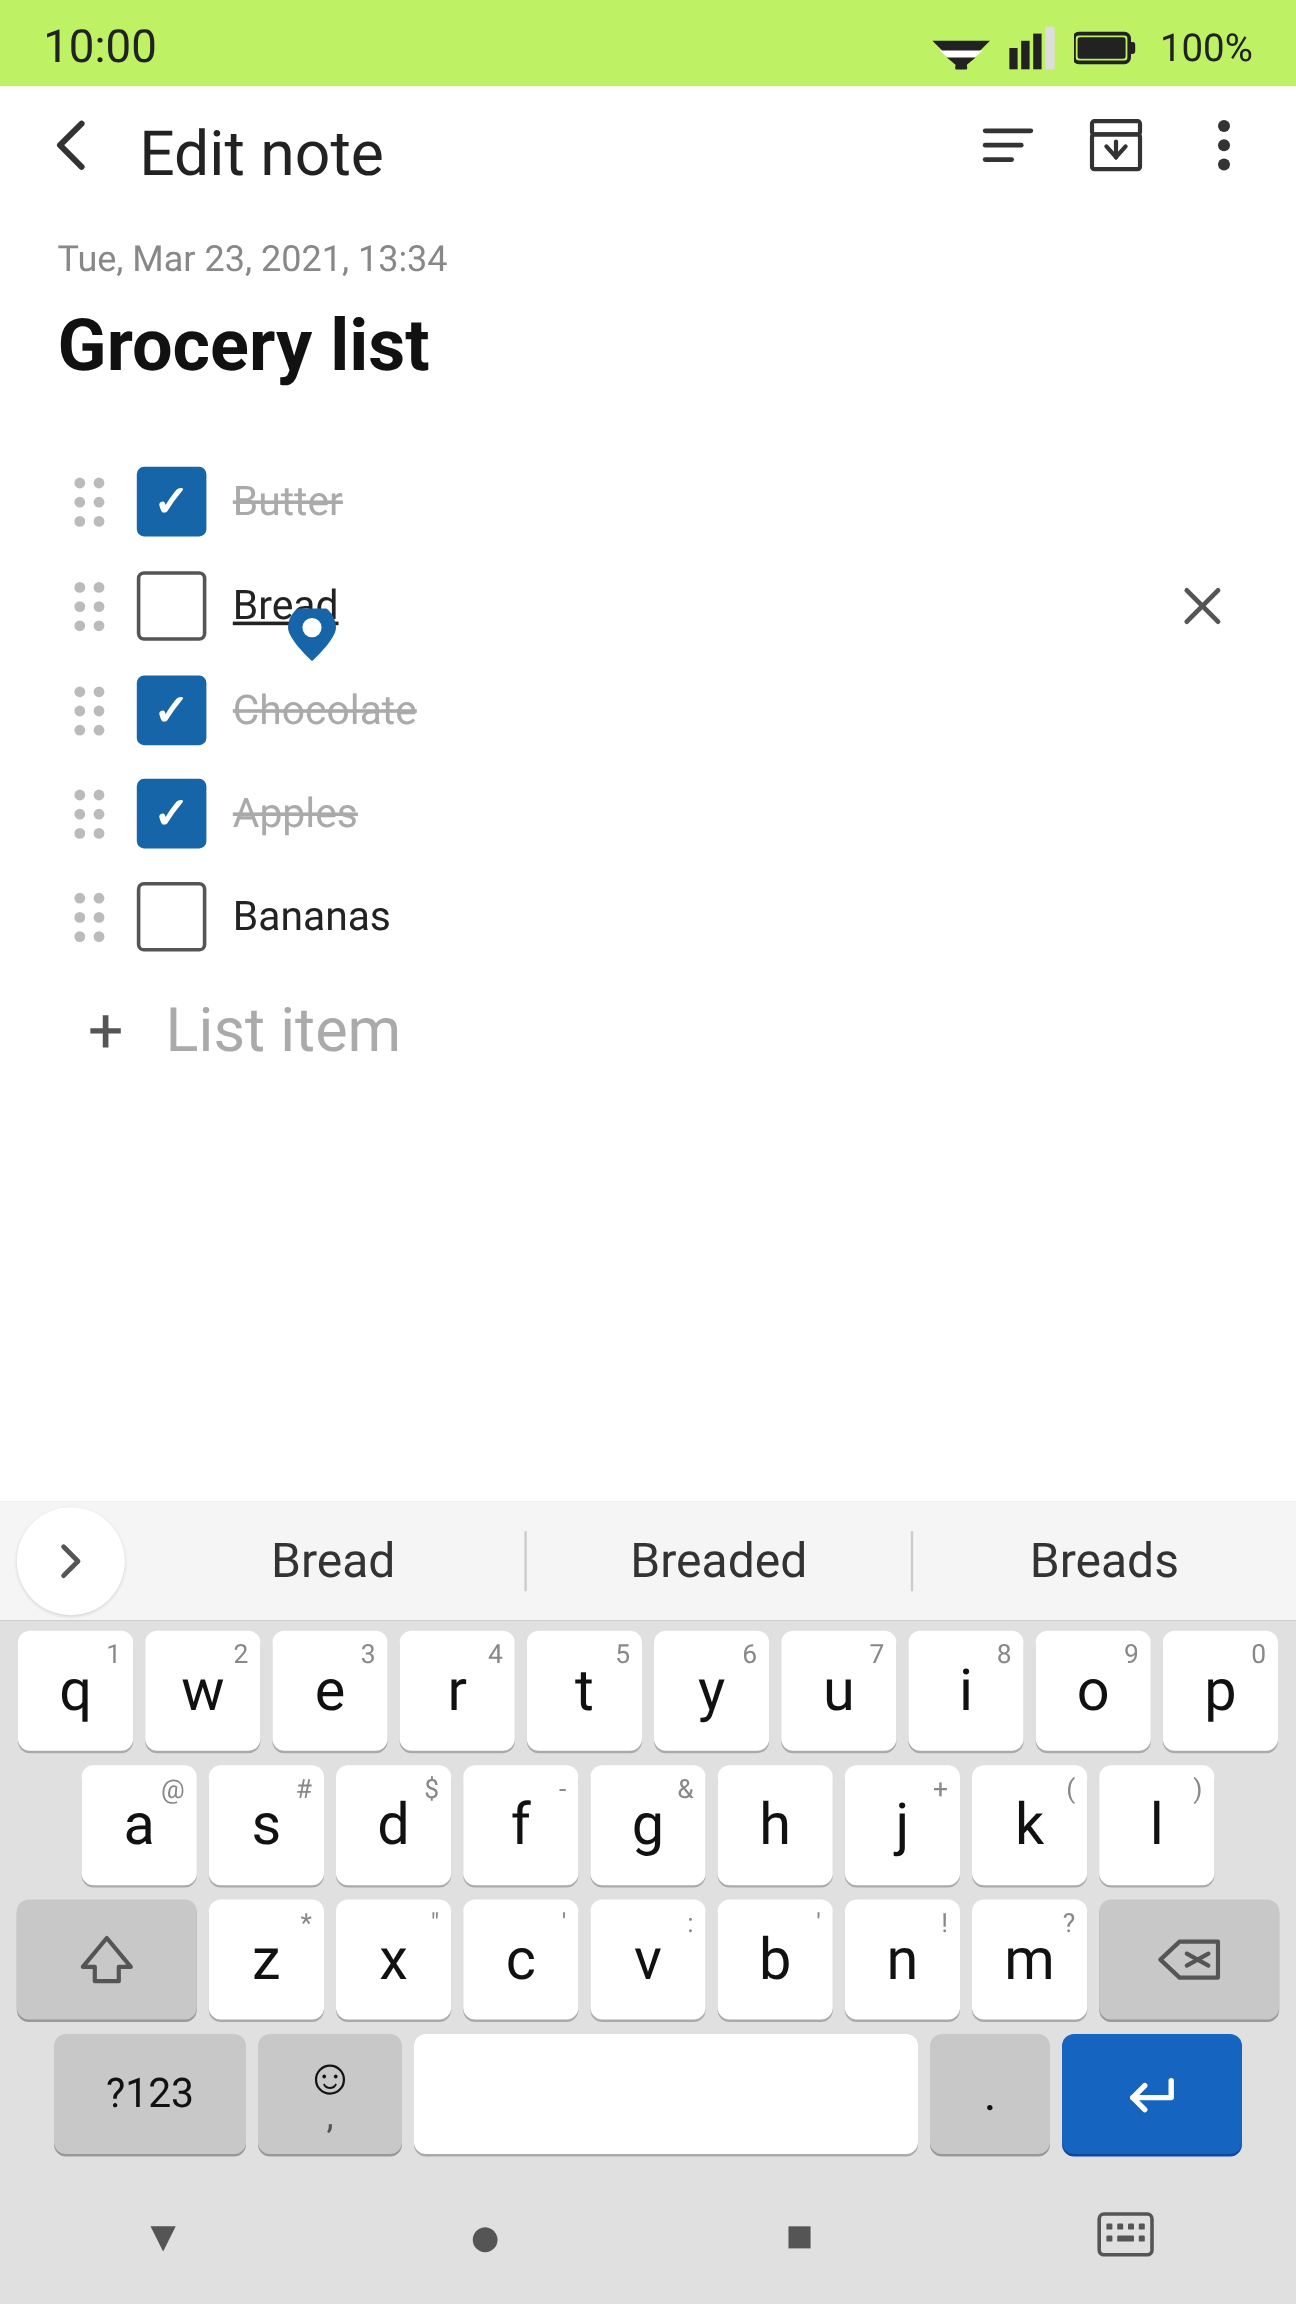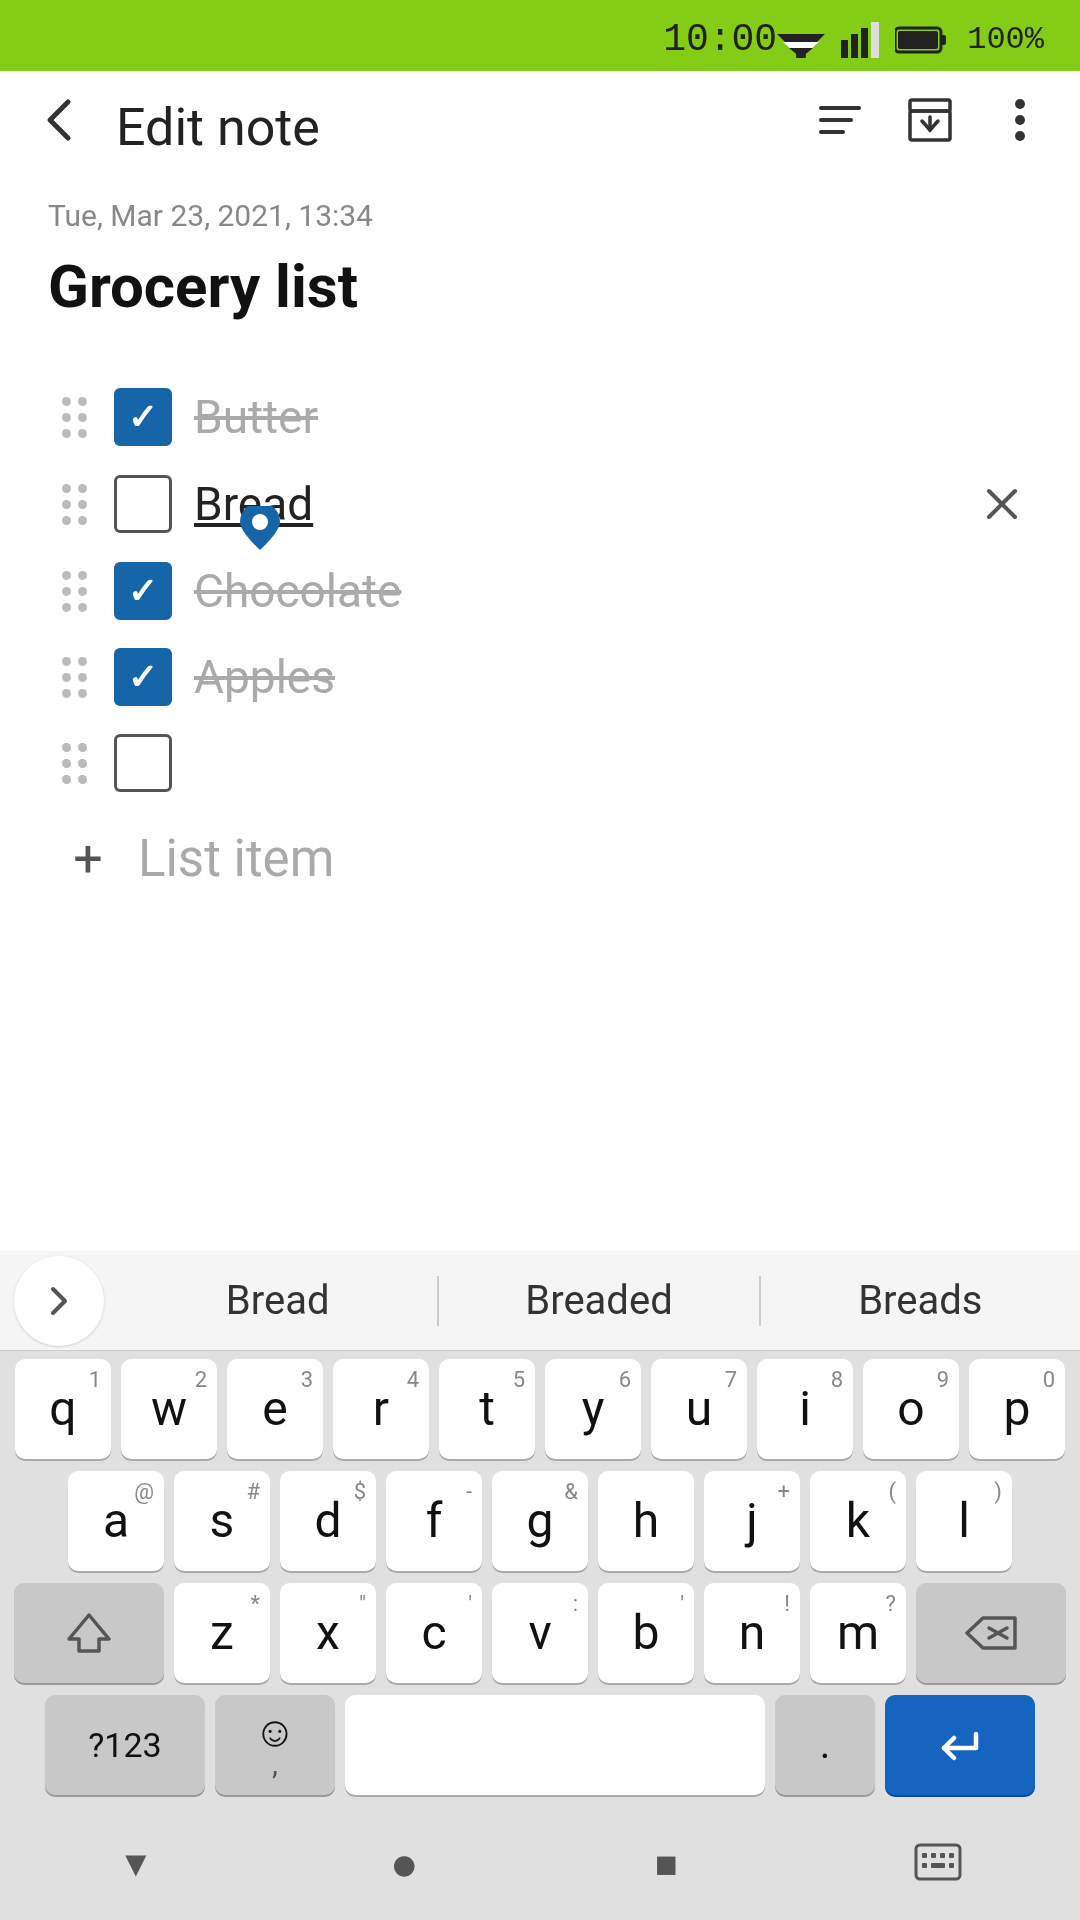--- a/index.html
+++ b/index.html
@@ -8,25 +8,24 @@
       width: 1080px;
       min-height: 1920px;
       background: #fff;
       font-family: 'Roboto', Arial, sans-serif;
       overflow-x: hidden;
     }
 
     
     .status-bar {
       display: flex;
-      justify-content: flex-end;
+      justify-content: space-between;
       align-items: center;
       padding: 18px 36px 10px 36px;
-      background: #84cc16;
-      font-family: Liberation Mono, monospace;
+      background: #bef264;
     }
     .status-time {
       font-size: 38px;
       font-weight: 400;
       color: #222;
     }
     .status-icons {
       display: flex;
       align-items: center;
       gap: 16px;
@@ -139,21 +138,21 @@
       background: #1565a8;
       border-color: #1565a8;
     }
     .checkmark {
       color: #fff;
       font-size: 36px;
       font-weight: 700;
       line-height: 1;
     }
     .item-text {
-      font-size: 46px;
+      font-size: 34px;
       color: #222;
       flex: 1;
     }
     .item-text.strikethrough {
       text-decoration: line-through;
       color: #aaa;
     }
     .item-text.active {
       text-decoration: underline;
       color: #222;
@@ -492,20 +491,21 @@
       <div class="drag-dot-row">
           <div class="drag-dot"></div>
           <div class="drag-dot"></div>
         </div>
       <div class="drag-dot-row">
           <div class="drag-dot"></div>
           <div class="drag-dot"></div>
         </div>
     </div>
     <div class="checkbox"></div>
+    <span class="item-text">Bananas</span>
   </div>
 
   <div class="add-item">
     <span class="add-plus">+</span>
     <span class="add-label">List item</span>
   </div>
 </div>
 
 <div class="keyboard-area">
 

